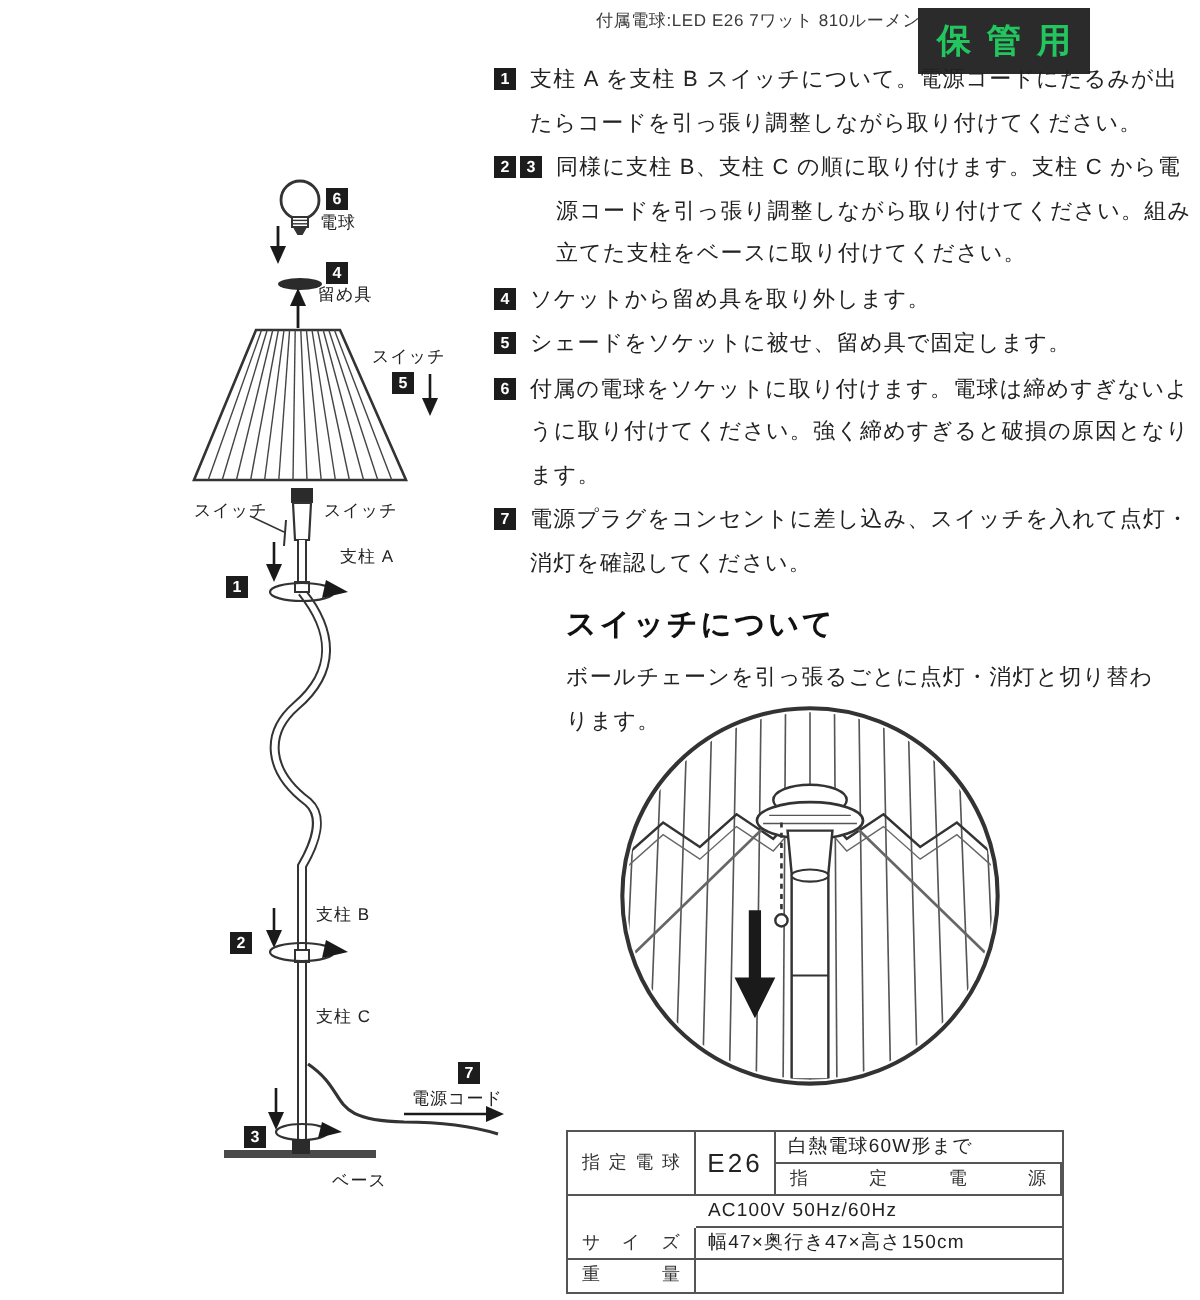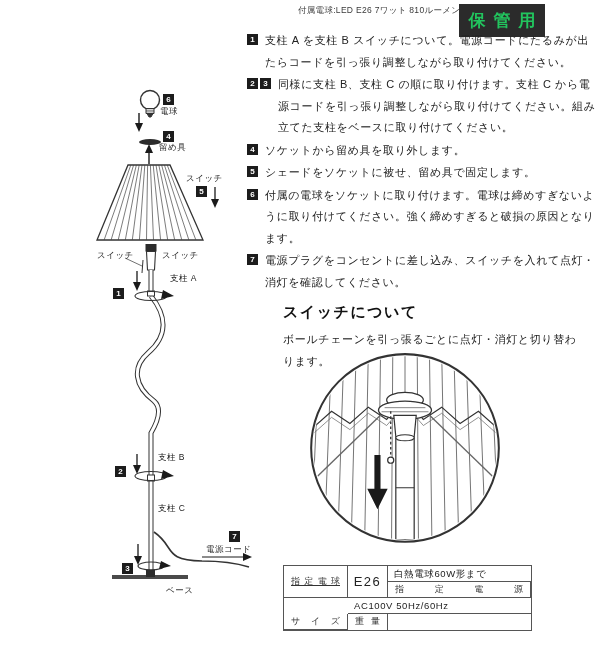--- a/index.html
+++ b/index.html
@@ -27,21 +27,21 @@
   .fig-label { position:absolute; font-size:8.5px; color:#222; letter-spacing:.5px; white-space:nowrap; }
   .fig-num { position:absolute; }
 
   .inset { position:absolute; left:303px; top:348px; width:204px; height:204px; }
 
   .spec-table { position:absolute; left:283px; top:565px; display:grid;
     grid-template-columns:64px 40px 143px; grid-auto-rows:16px; border:1px solid #555; background:#fff; }
   .sc { border-bottom:1px solid #555; font-size:9px; color:#222; overflow:hidden; }
   .lab { border-right:1px solid #555; padding:0 7px; color:#333; line-height:15px;
     text-align:justify; text-align-last:justify; }
-  .lab2 { grid-row:1/3; line-height:31px;text-decoration:underline; }
+  .lab2 { grid-row:1/3; line-height:31px; }
   .e26 { grid-row:1/3; grid-column:2; border-right:1px solid #555; display:flex; align-items:center;
     justify-content:center; font-weight:normal; font-size:13px; letter-spacing:1.5px; }
   .val { padding:0 6px; line-height:15px; letter-spacing:.6px; font-size:9.5px; }
   .span2 { grid-column:2/4; }
   .nob { border-bottom:none; }
 </style>
 </head>
 <body>
 
 <div class="page">
@@ -248,16 +248,17 @@
     </svg>
   </div>
 
   <div class="spec-table">
     <div class="sc lab lab2">指定電球</div>
     <div class="sc e26">E26</div>
     <div class="sc val">白熱電球60W形まで</div>
     <div class="sc lab">指定電源</div>
     <div class="sc val span2">AC100V 50Hz/60Hz</div>
     <div class="sc lab">サイズ</div>
+    <div class="sc val span2">幅47×奥行き47×高さ150cm</div>
     <div class="sc lab nob">重量</div>
   </div>
 
 </div>
 
 </body></html>

